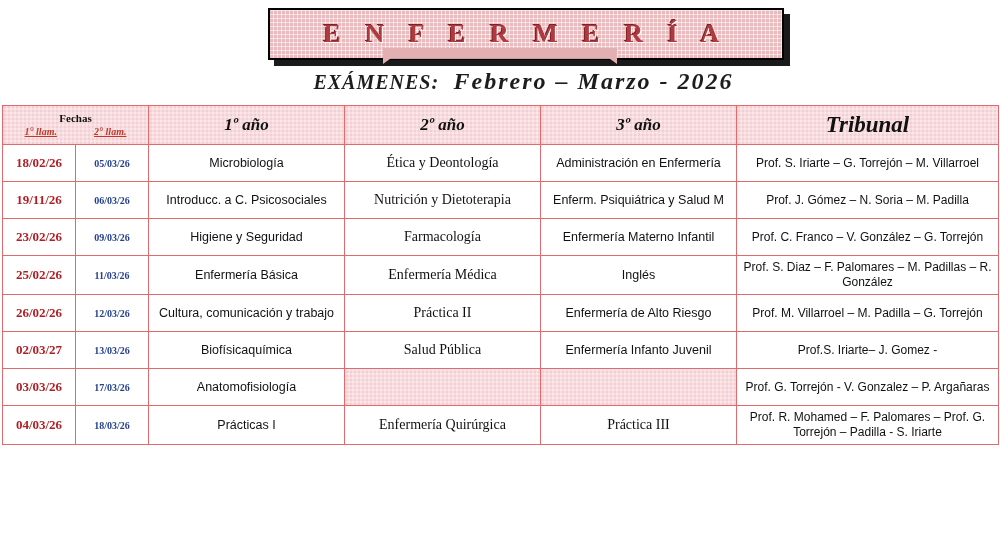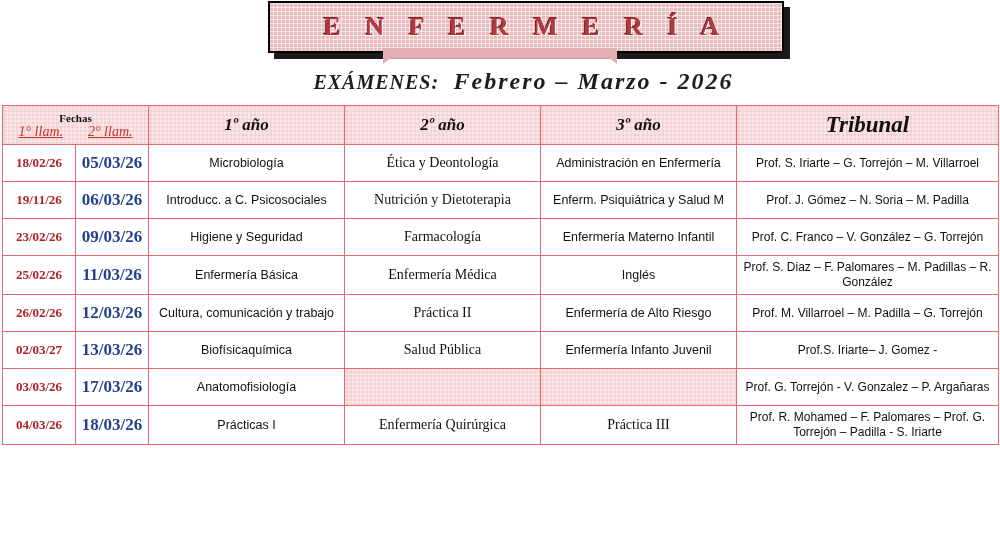--- a/index.html
+++ b/index.html
@@ -17,21 +17,21 @@
   }
 
   
   .banner-wrap {
     position: relative;
     height: 62px;
   }
   .banner {
     position: absolute;
     left: 268px;
-    top: 1px;
+    top: 8px;
     width: 512px;
     height: 48px;
     background:
       repeating-linear-gradient(0deg, rgba(255,255,255,0) 0 3px, rgba(255,255,255,0.55) 3px 4px),
       repeating-linear-gradient(90deg, rgba(255,255,255,0) 0 3px, rgba(255,255,255,0.55) 3px 4px),
       #e8bcbe;
     border: 2px solid #000;
     box-shadow: 6px 6px 0 0 #1a1a1a;
     display: flex;
     align-items: center;
@@ -142,38 +142,38 @@
     font-size: 11px;
     color: #111;
     line-height: 13px;
   }
   .fechas-bottom {
     display: flex;
   }
   .fechas-bottom span {
     flex: 1;
     font-family: "Liberation Serif", serif;
-    font-weight: normal;
-    font-style: italic;
-    font-size: 14px;
+    font-weight: bold;
+    font-style: italic;
+    font-size: 10px;
     color: #c0392b;
     text-decoration: underline;
     line-height: 13px;
   }
   td.date {
     font-family: "Liberation Serif", serif;
     font-weight: bold;
     font-size: 13px;
     color: #b01f24;
     width: 73px;
   }
   td.date2 {
     font-family: "Liberation Serif", serif;
     font-weight: bold;
-    font-size: 17px;
+    font-size: 10px;
     color: #24408e;
     width: 73px;
   }
   td.subj {
     font-size: 12.5px;
     color: #111;
   }
   td.subj.serif {
     font-family: "Liberation Serif", serif;
     font-size: 14px;

